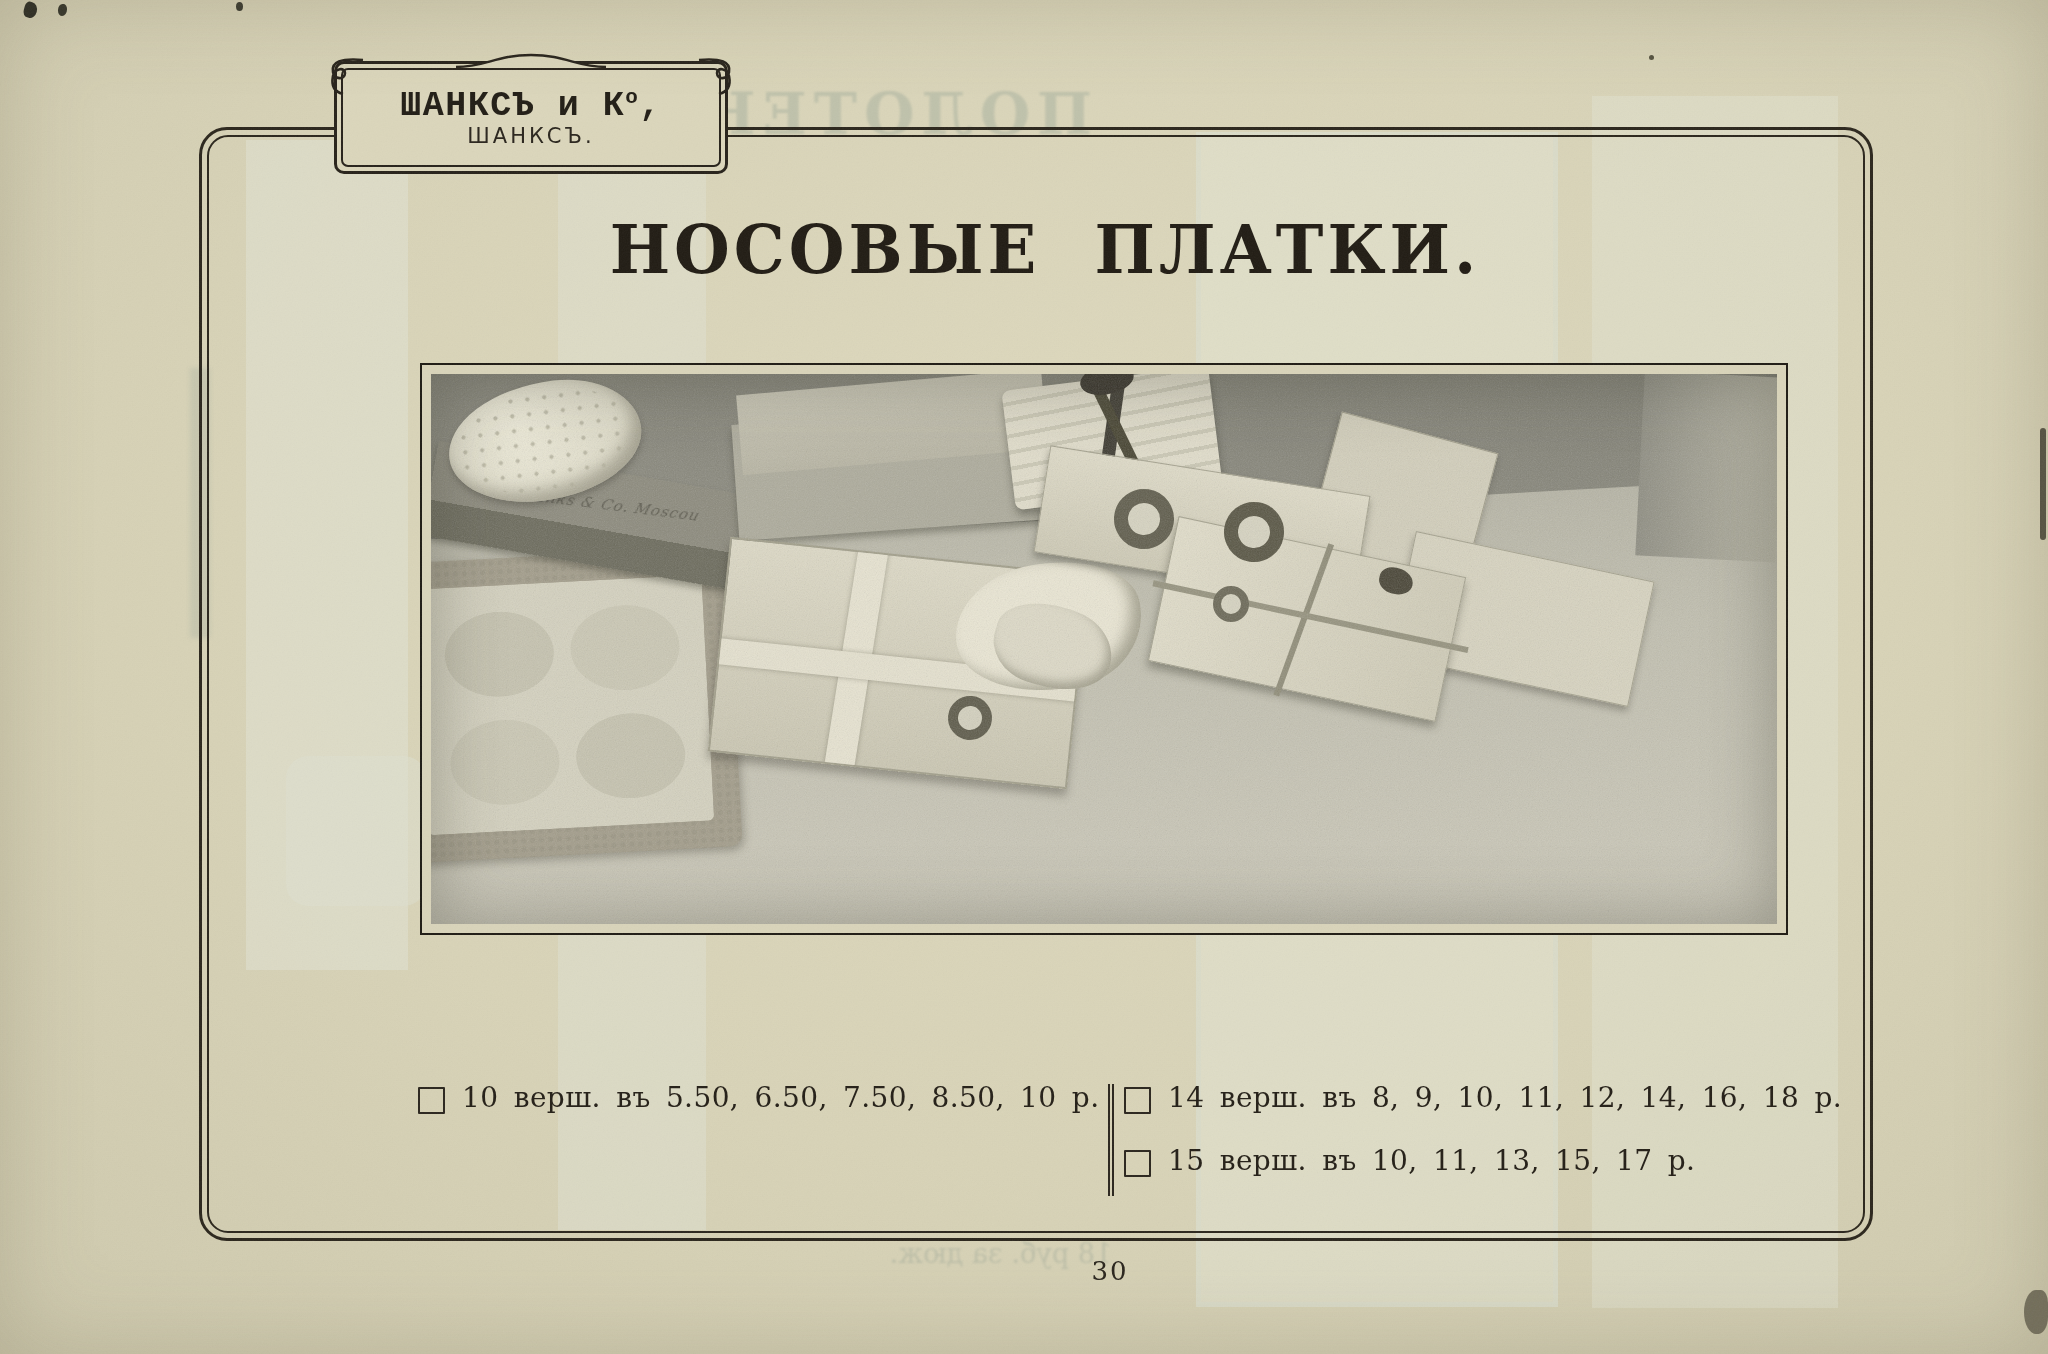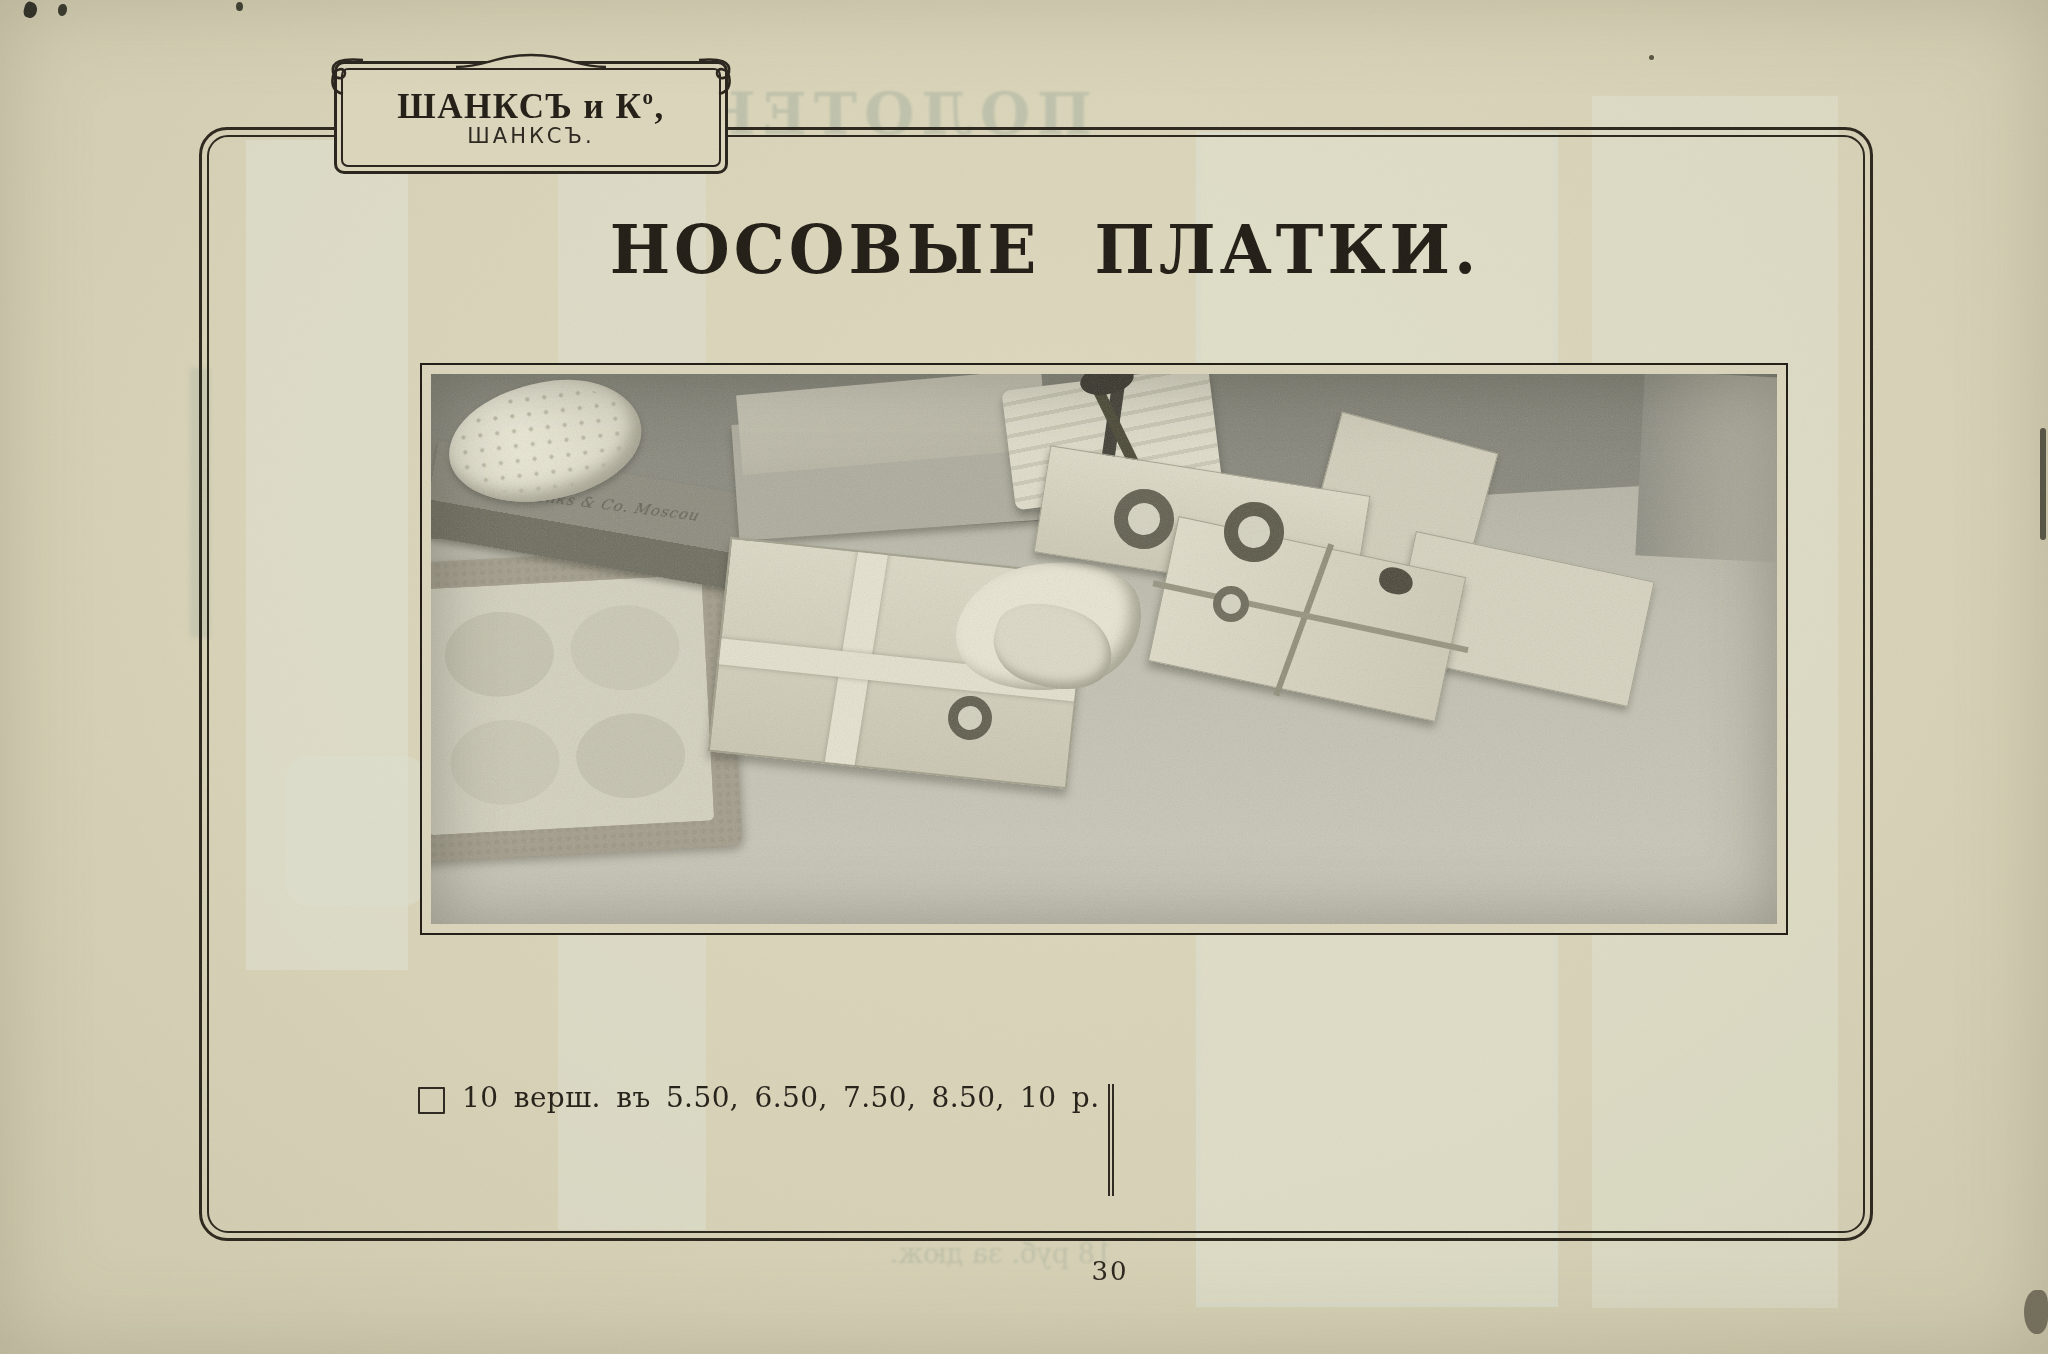--- a/index.html
+++ b/index.html
@@ -27,21 +27,21 @@
   
   .frame-outer{position:absolute;left:199px;top:127px;width:1668px;height:1108px;z-index:4;
     border:3px solid #2b261c;border-radius:28px;}
   .frame-inner{position:absolute;inset:5px;border:2px solid #2b261c;border-radius:21px;}
 
   
   .badge{position:absolute;left:334px;top:61px;width:388px;height:107px;z-index:6;
     background:#dbd6bb;border:3px solid #27221a;border-radius:10px;}
   .badge-inner{position:absolute;inset:4px;border:2px solid #27221a;border-radius:7px;
     display:flex;flex-direction:column;align-items:center;justify-content:center;gap:2px;}
-  .badge-company{font-family:Liberation Serif, serif;font-weight:bold;
+  .badge-company{font-family:Liberation Mono, monospace;font-weight:bold;
     font-size:35px;letter-spacing:1.5px;color:#211d15;line-height:1;}
   .badge-sup{font-size:60%;vertical-align:top;position:relative;top:-2px;}
   .badge-city{font-family:"DejaVu Sans","Liberation Sans",sans-serif;font-size:21px;
     letter-spacing:3px;color:#2a251d;line-height:1;}
   .curl{position:absolute;width:46px;height:40px;overflow:visible;}
   .curl-l{left:-16px;top:-10px;}
   .curl-r{right:-16px;top:-10px;transform:scaleX(-1);}
   .bump{position:absolute;left:50%;top:-12px;transform:translateX(-50%);width:150px;height:18px;overflow:visible;}
 
   
@@ -243,20 +243,30 @@
 
 
   <div class="prices">
     <div class="price-col left">
       <div class="price-row">
         <span class="checkbox"></span>
         <span class="price-text">10 верш. въ 5.50, 6.50, 7.50, 8.50, 10 р.</span>
       </div>
     </div>
     <div class="col-divider"></div>
+    <div class="price-col right">
+      <div class="price-row">
+        <span class="checkbox"></span>
+        <span class="price-text">14 верш. въ 8, 9, 10, 11, 12, 14, 16, 18 р.</span>
+      </div>
+      <div class="price-row">
+        <span class="checkbox"></span>
+        <span class="price-text">15 верш. въ 10, 11, 13, 15, 17 р.</span>
+      </div>
+    </div>
   </div>
 
   <div class="page-num">30</div>
 
   <div class="speck s1"></div>
   <div class="speck s2"></div>
   <div class="speck s3"></div>
   <div class="speck s4"></div>
   <div class="speck s5"></div>
   <div class="speck s6"></div>

